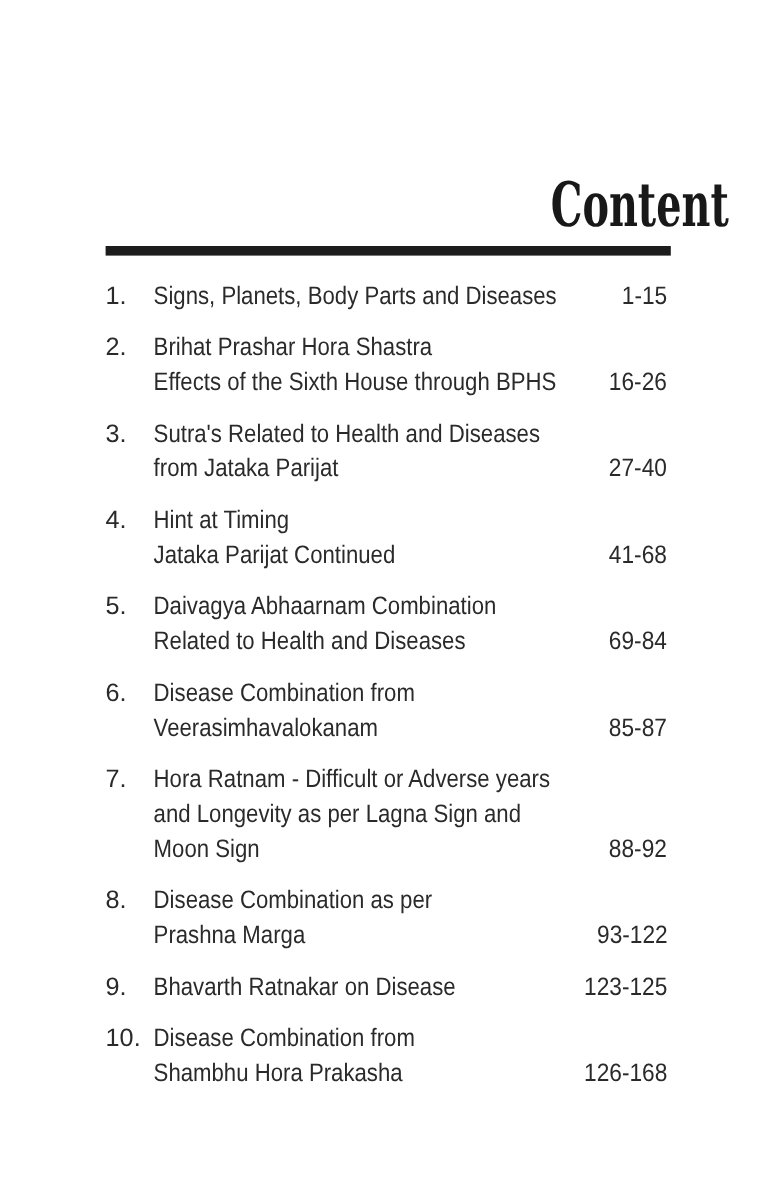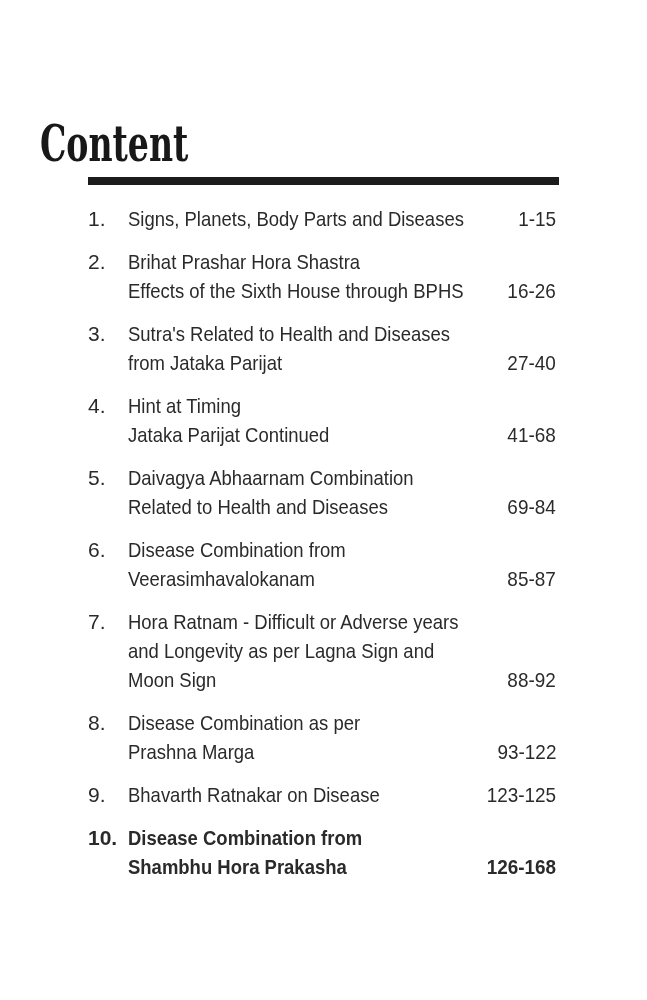--- a/index.html
+++ b/index.html
@@ -12,21 +12,22 @@
     width: 647px;
     height: 1000px;
     background: #ffffff;
     overflow: hidden;
     font-family: "Liberation Sans", sans-serif;
   }
   .title-wrap {
     padding-top: 118px;
     height: 51px;
     line-height: 51px;
-    text-align: left;
+    text-align: right;
+    margin-top: 28px;
   }
   .title-text {
     display: inline-block;
     font-family: "DejaVu Serif", serif;
     font-weight: bold;
     font-size: 51px;
     letter-spacing: 0px;
     color: #181818;
     transform: scaleX(0.65);
     transform-origin: 50% 50%;
@@ -41,21 +42,21 @@
     margin: 19px 91px 0 88px;
   }
   .row {
     position: relative;
     padding-left: 40px;
     margin-bottom: 14px;
     font-size: 21px;
     line-height: 29px;
     color: #2a2a2a;
   }
-  .row:last-child { margin-bottom: 12px; font-weight: bold; }
+  .row:last-child { margin-bottom: 12px; }
   .num {
     position: absolute;
     left: 0;
     top: 0;
     white-space: nowrap;
   }
   .line {
     white-space: nowrap;
     transform: scaleX(0.88);
     transform-origin: 0 50%;

